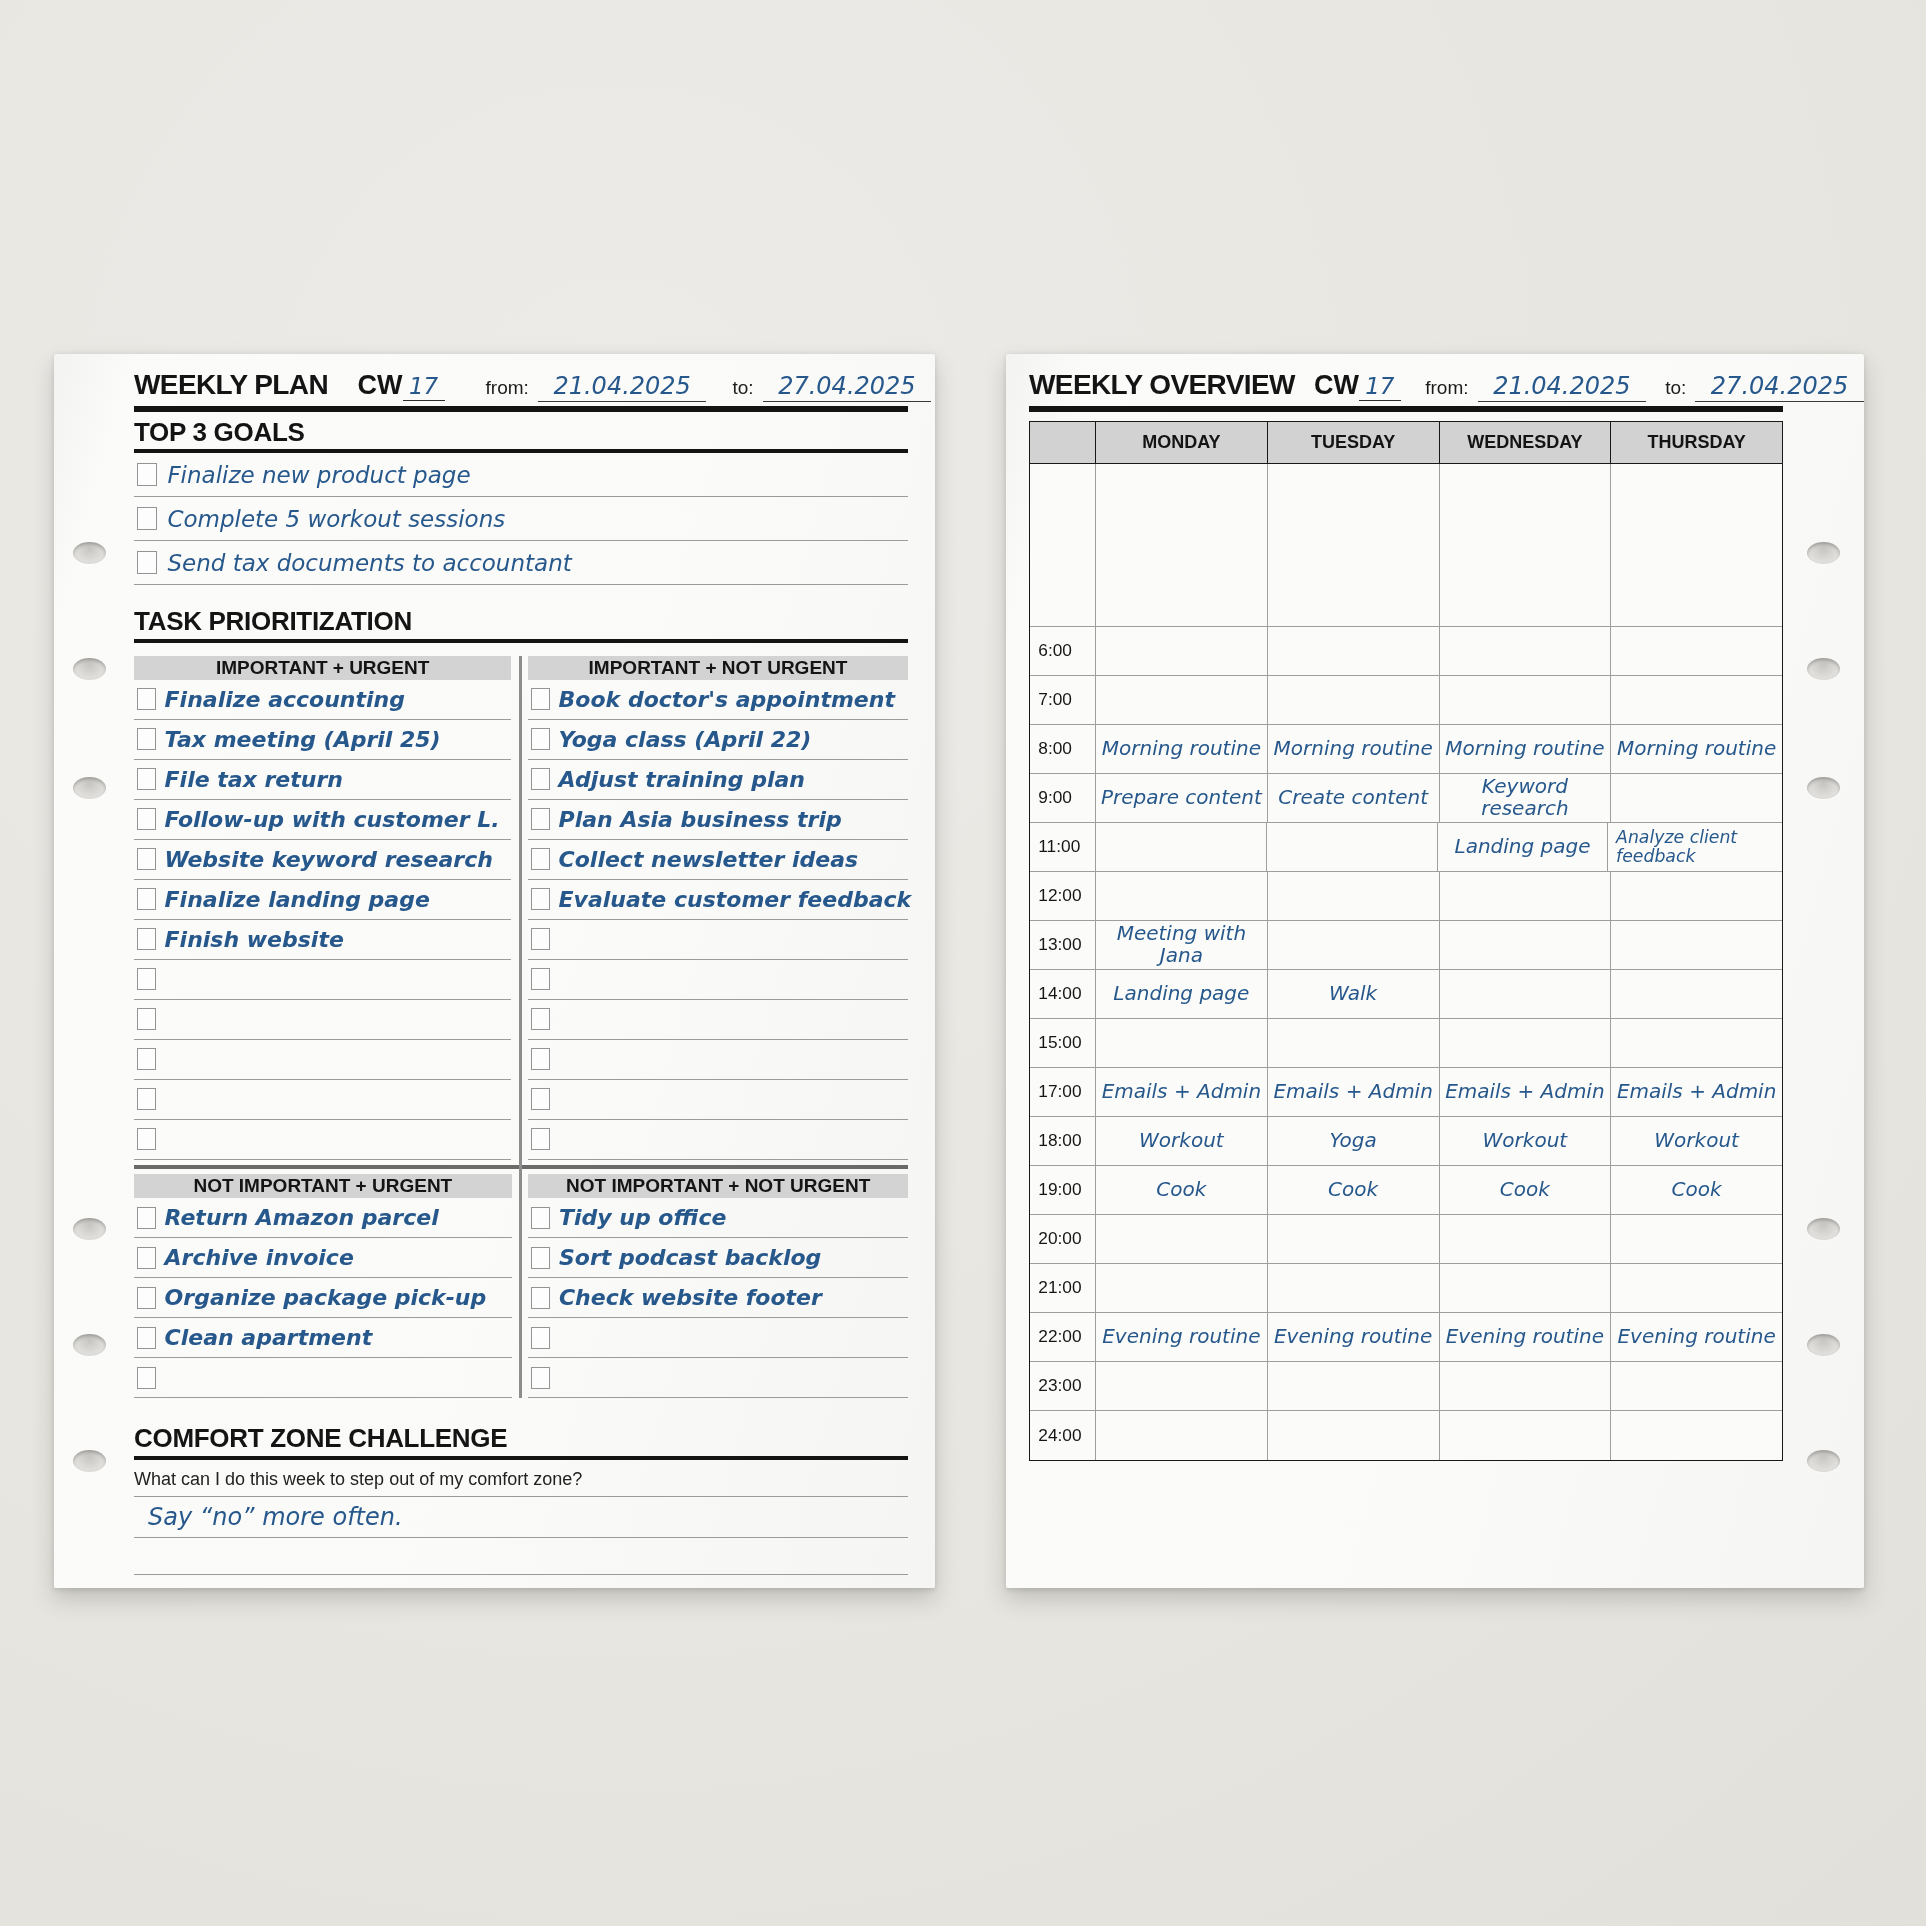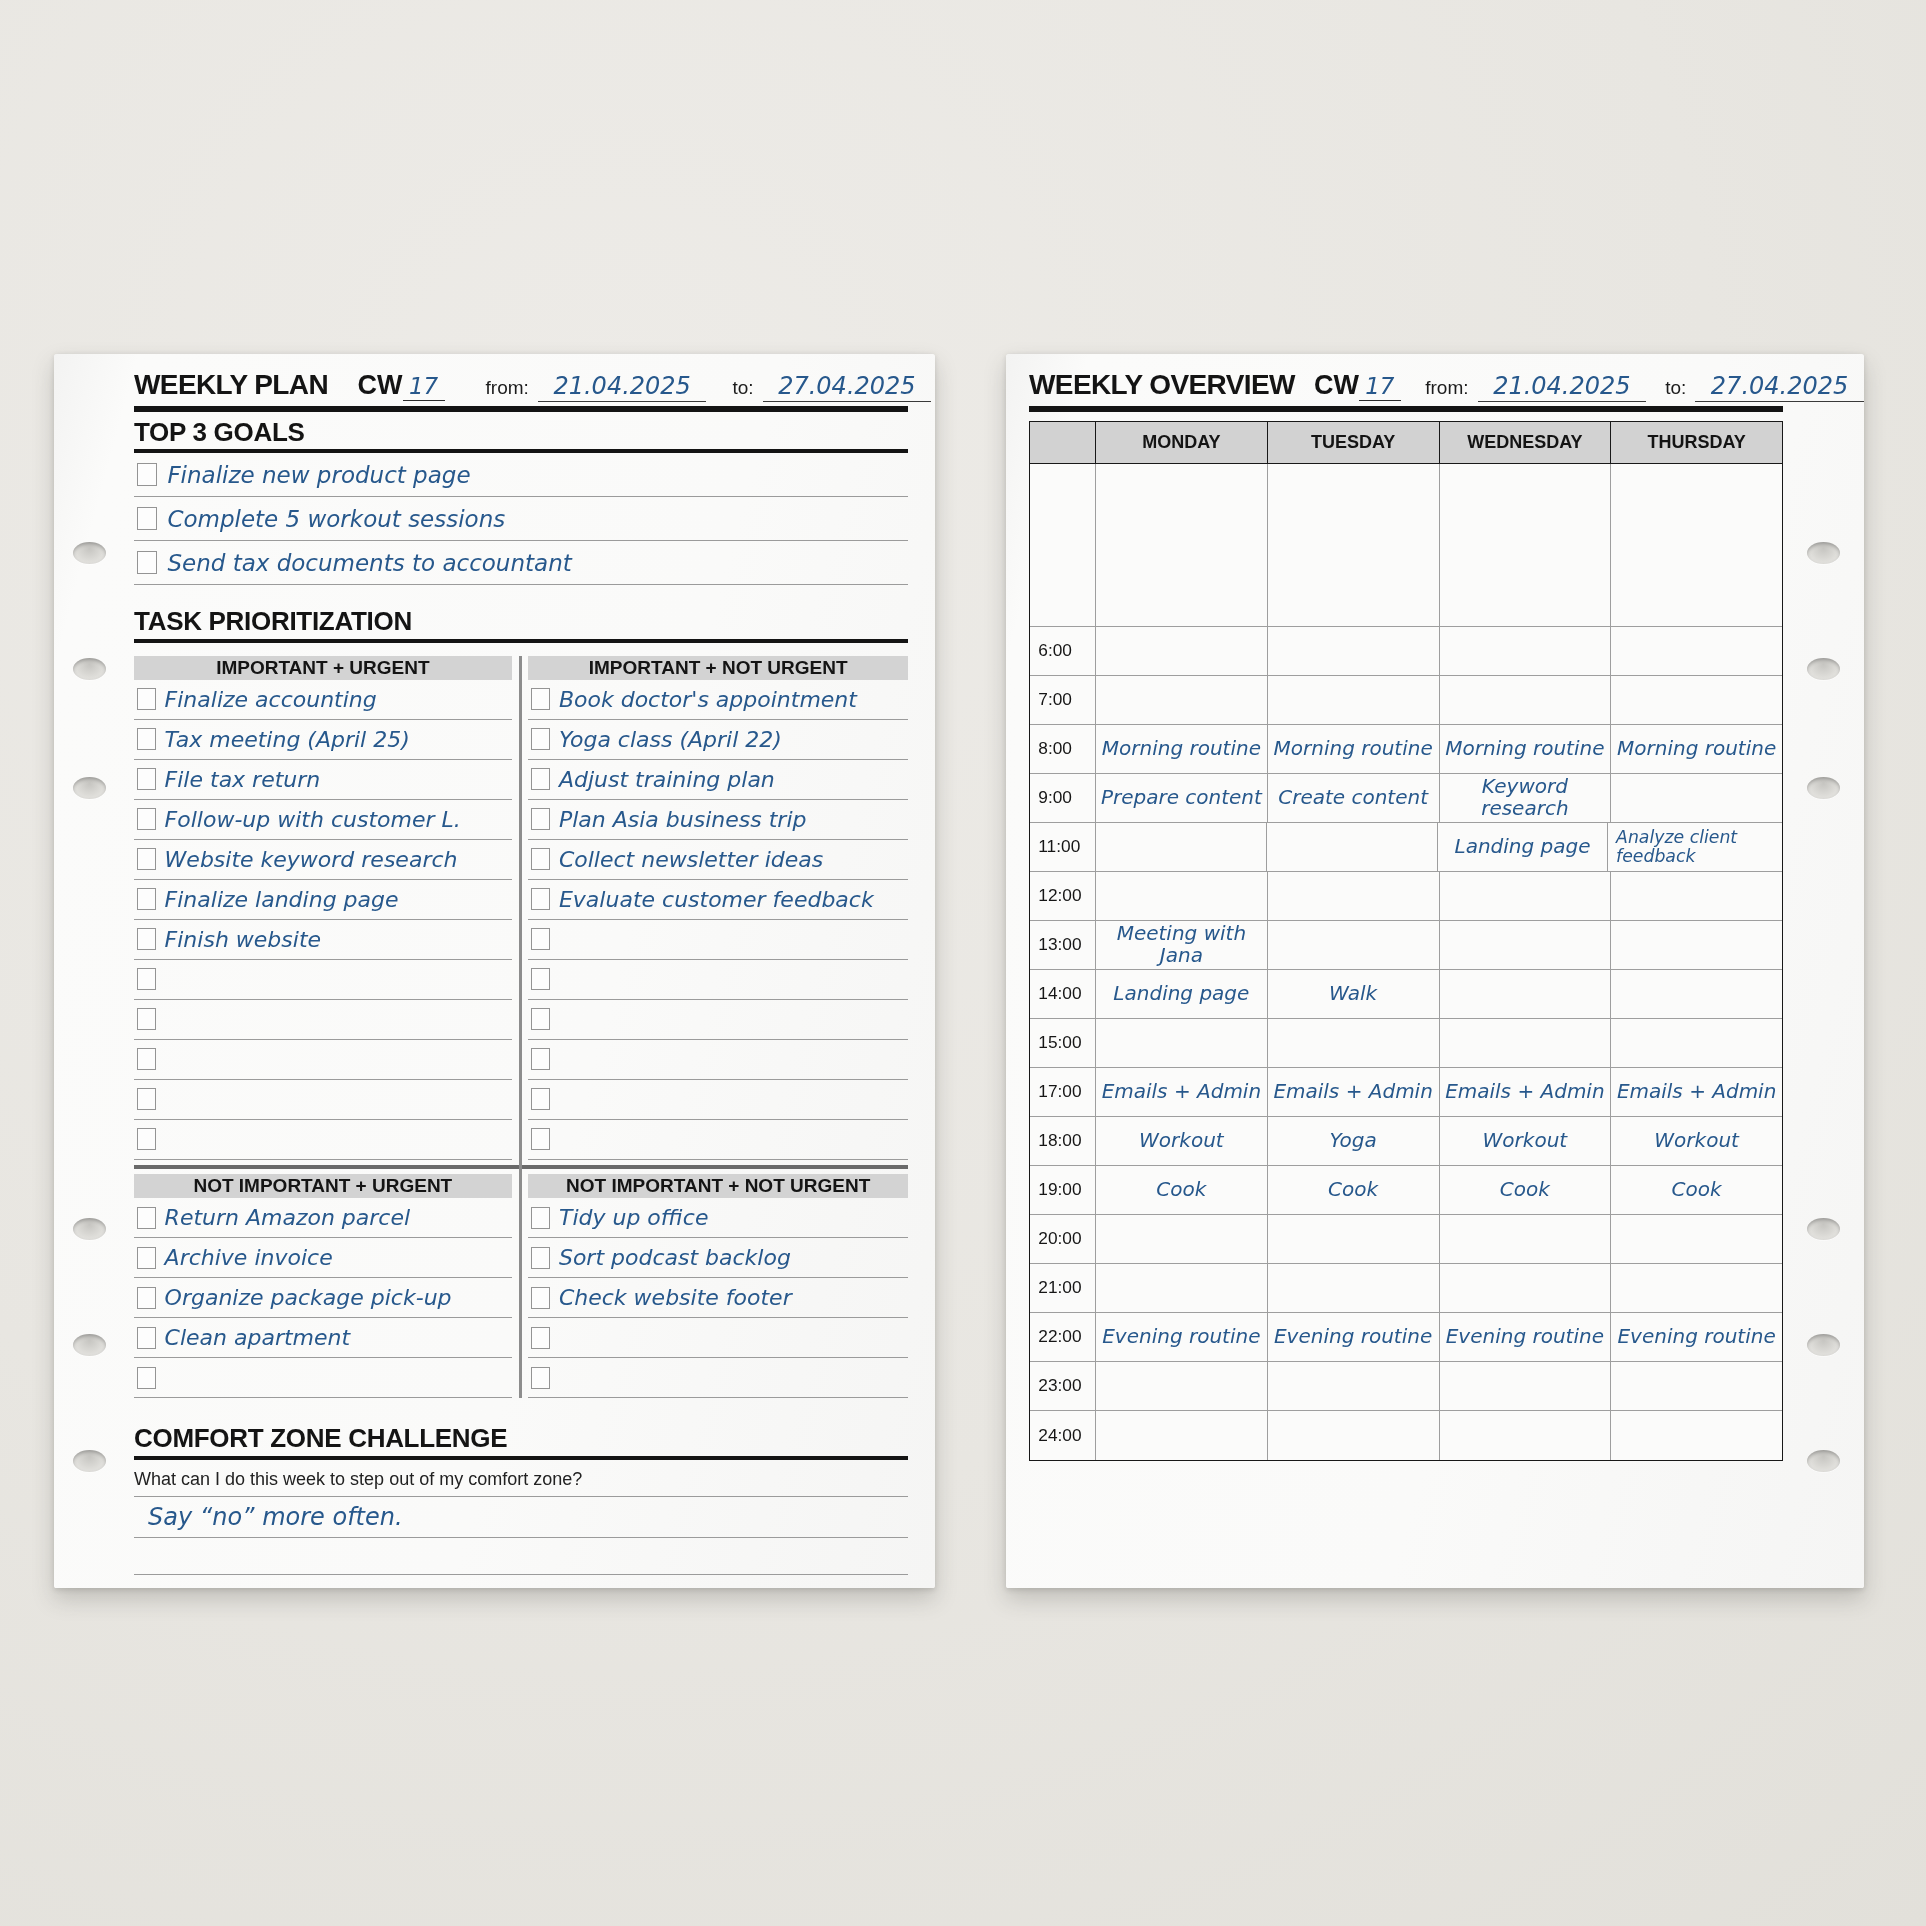--- a/index.html
+++ b/index.html
@@ -55,21 +55,21 @@
   
   .quad-wrap{position:relative;margin-top:13px;}
   .quad-cols{display:flex;}
   .quad-col-a{width:378px;}
   .quad-spacer{width:16.7px;}
   .quad-col-b{width:380px;}
   .q-header{height:24px;background:#d3d3d3;display:flex;align-items:center;justify-content:center;
             font-size:19px;font-weight:bold;color:#141414;}
   .q-row{height:39px;display:flex;align-items:center;border-bottom:1.3px solid #9b9b9b;}
   .q-row .checkbox{width:19px;height:22px;margin:0 9px 0 2.6px;}
-  .q-text{font-size:22px;white-space:nowrap;}
+  .q-text{font-size:22px;white-space:nowrap;font-weight:bold;}
   .h-divider{height:3.2px;background:#6a6a6a;margin:5.8px 0;}
   .v-divider{position:absolute;top:0;bottom:0;left:385px;width:2.6px;background:#8d8d8d;}
 
   
   .comfort-title{margin-top:26px;}
   .comfort-prompt{margin-top:9px;font-size:18px;color:#222;padding-bottom:6px;border-bottom:1.3px solid #9b9b9b;}
   .comfort-answer{height:40px;display:flex;align-items:center;padding-left:14px;
                   border-bottom:1.3px solid #9b9b9b;font-size:24px;}
   .comfort-empty{height:36px;border-bottom:1.3px solid #9b9b9b;}
 

